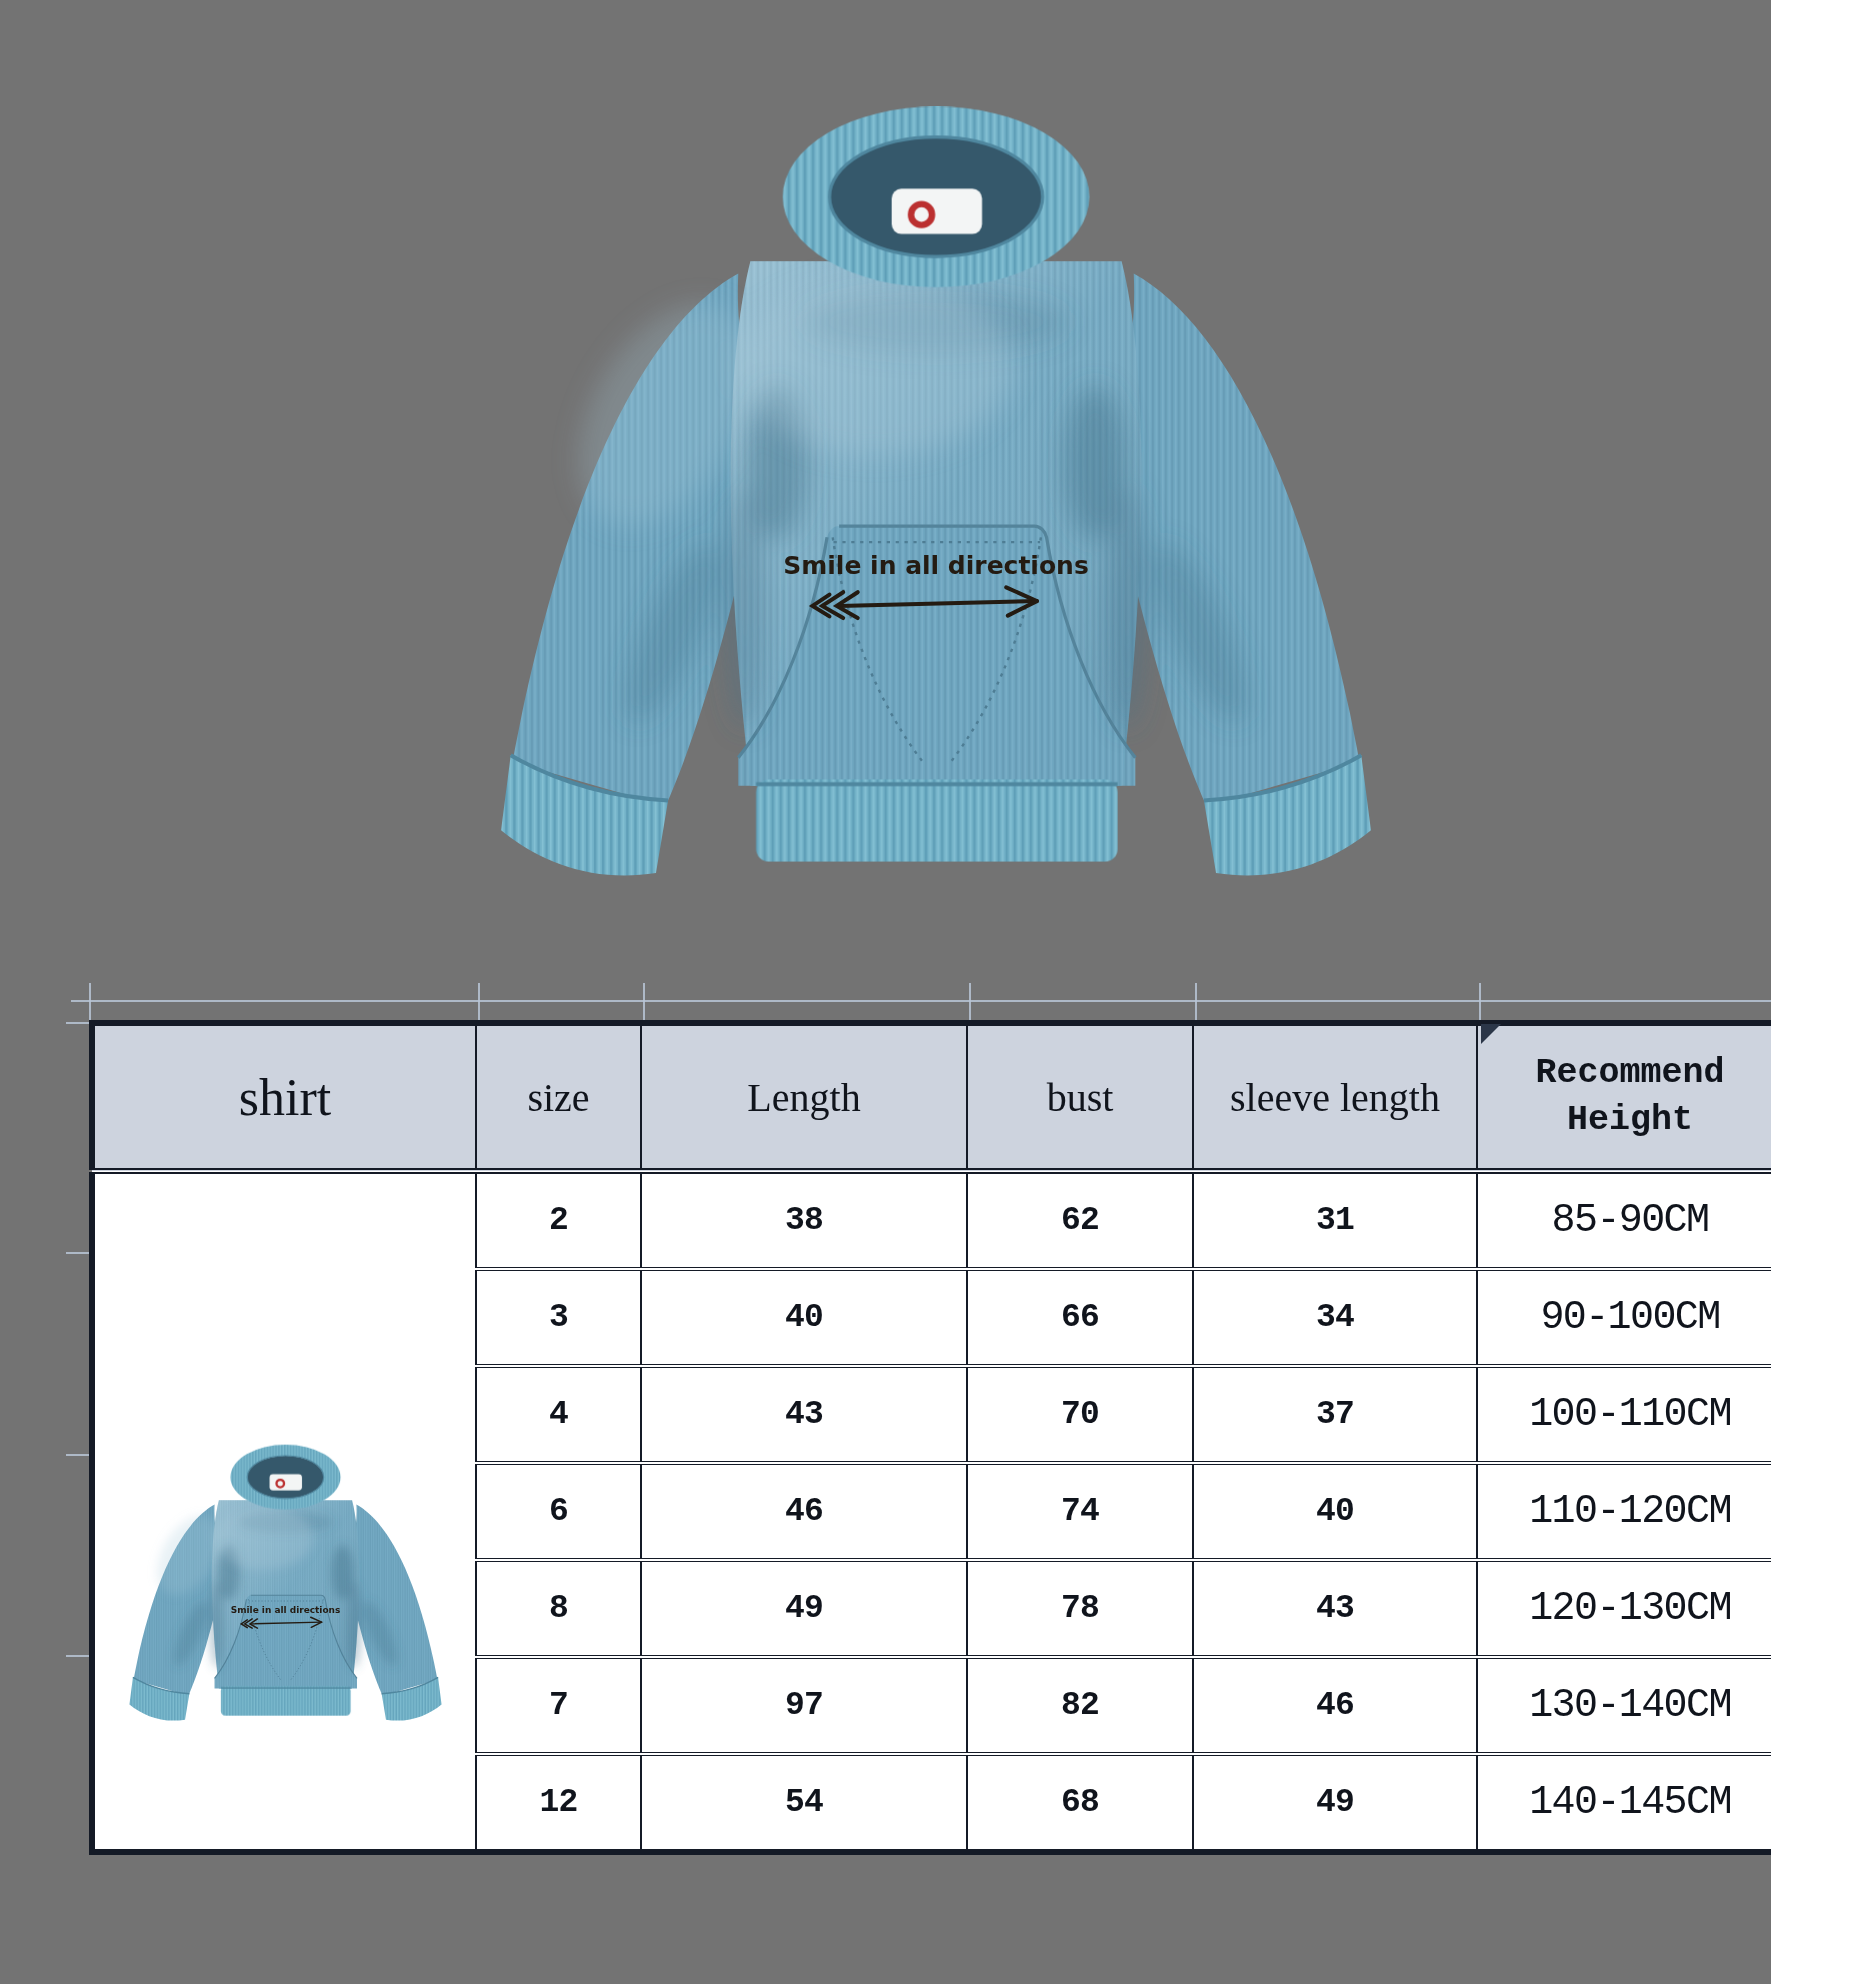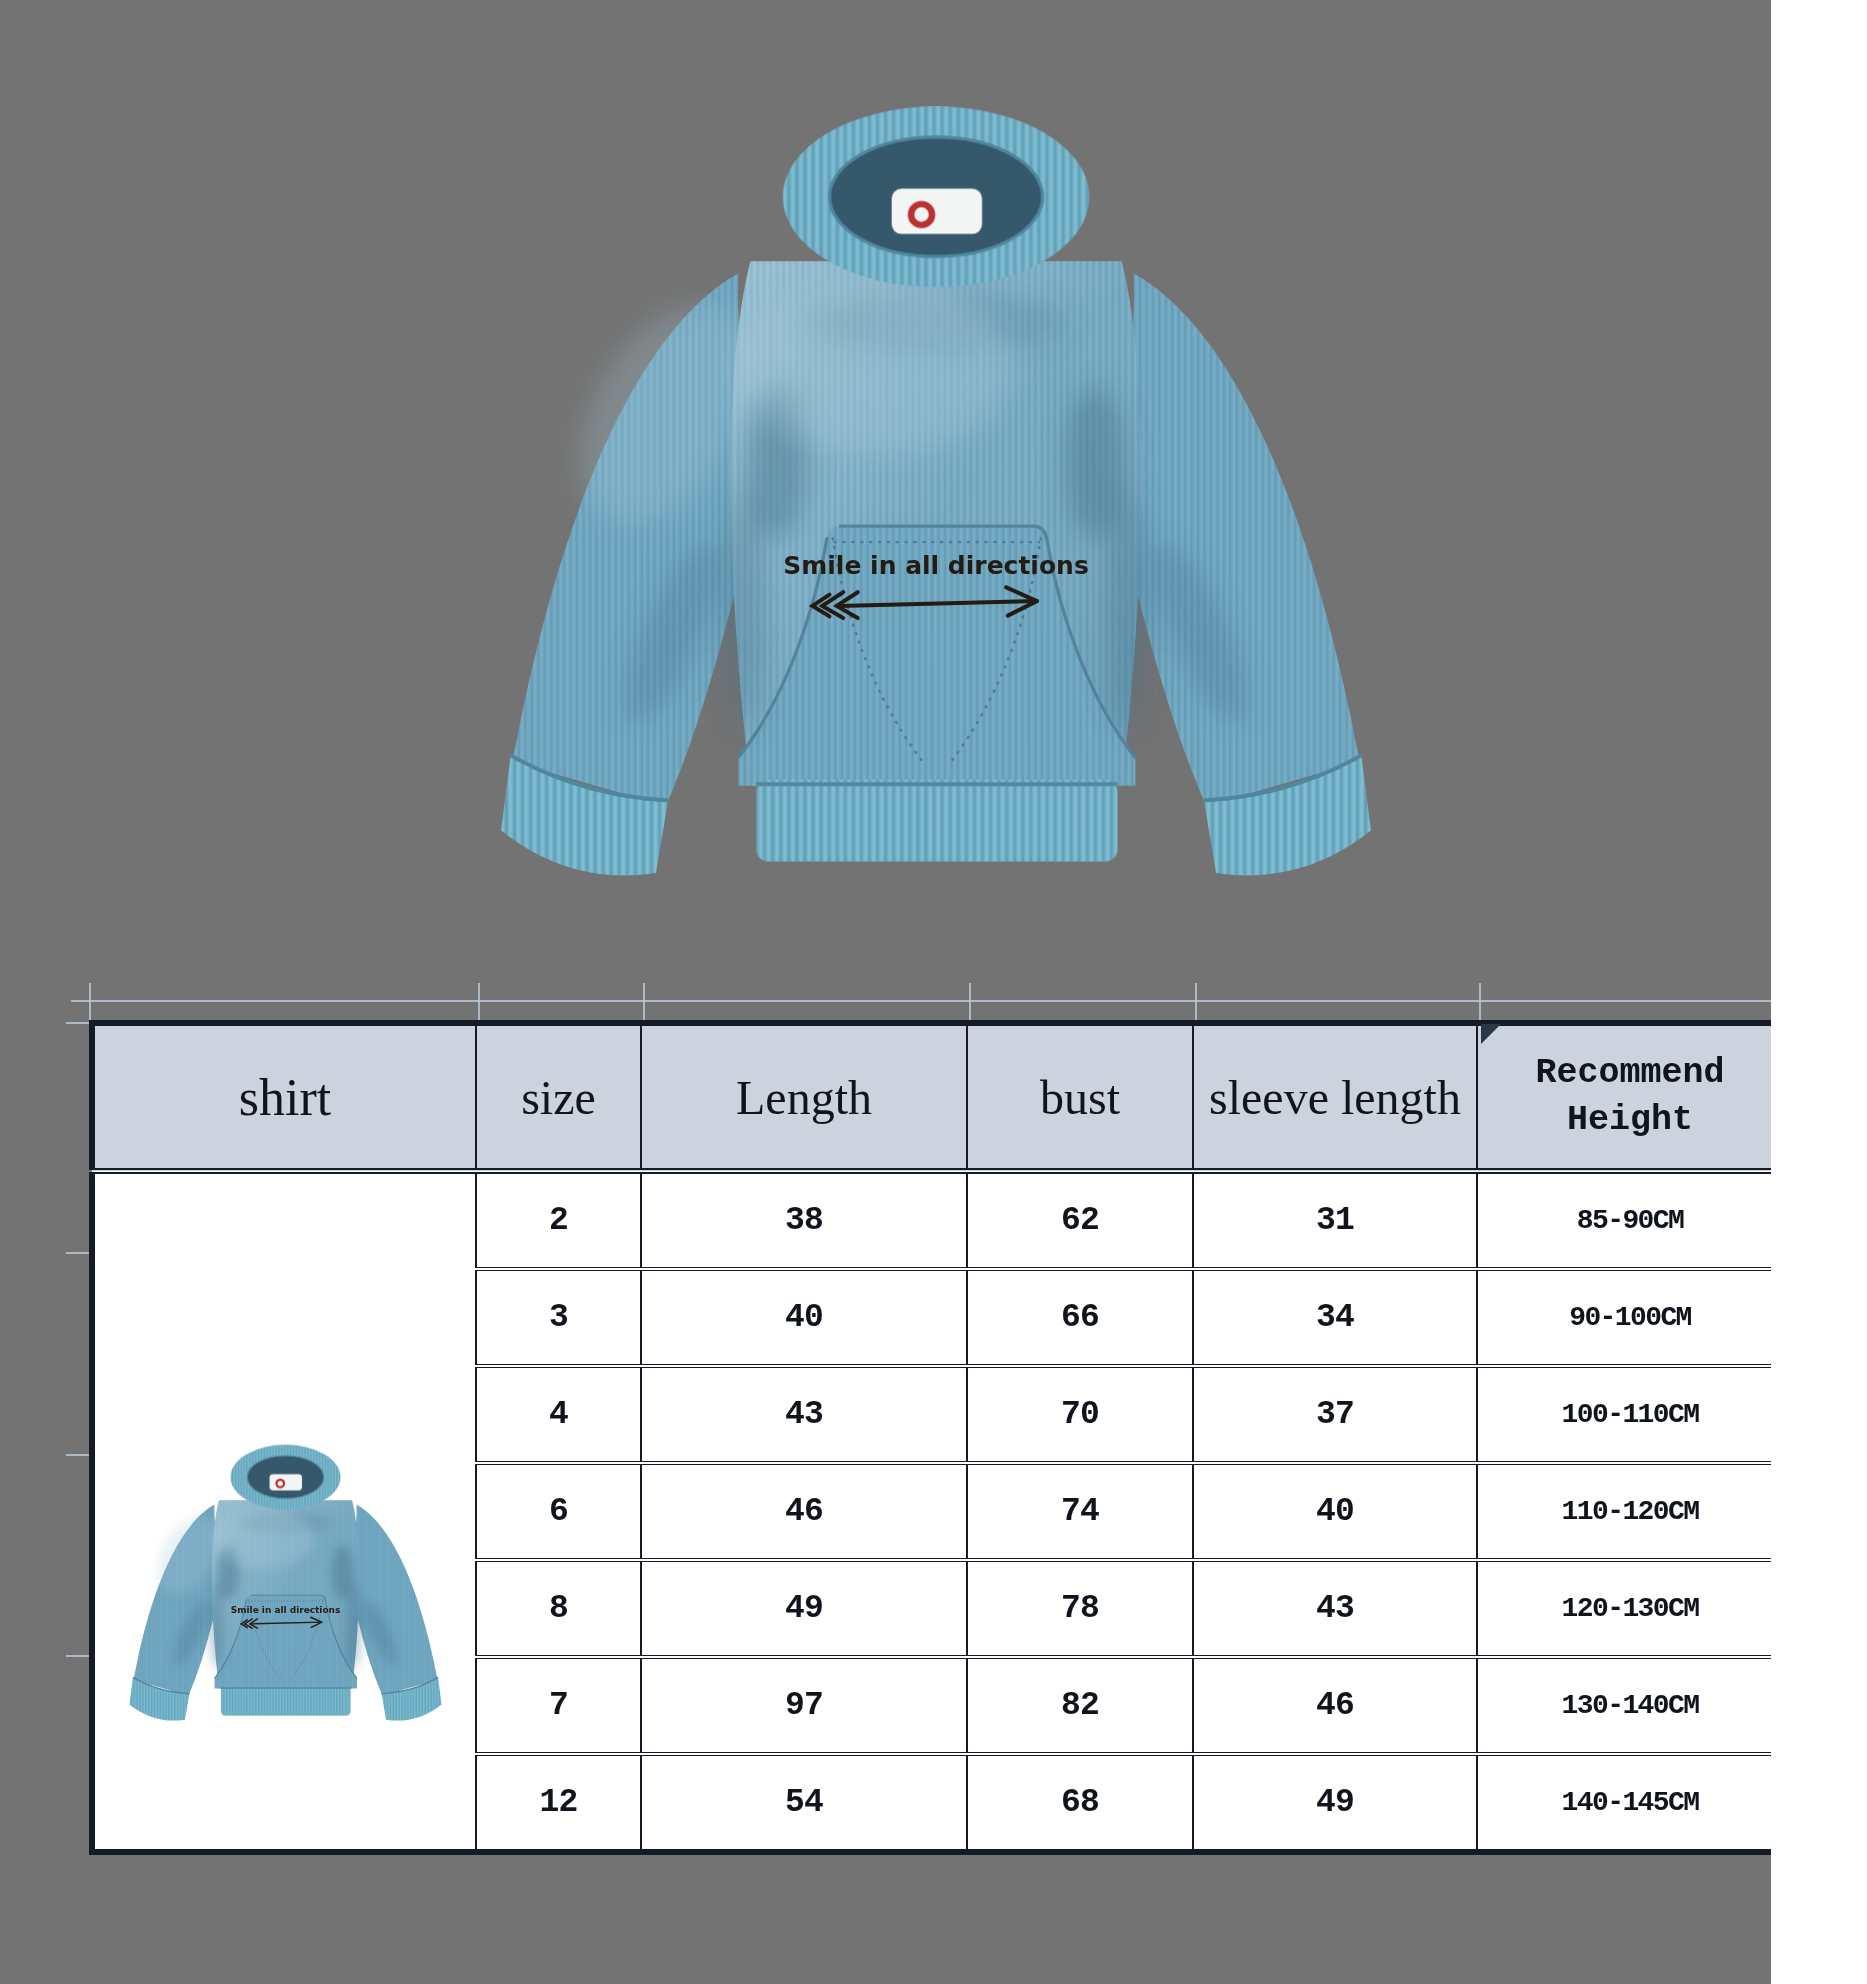--- a/index.html
+++ b/index.html
@@ -12,26 +12,26 @@
 
   
   table.size-chart{position:absolute;left:89px;top:1020px;width:1693px;
         border-collapse:collapse;table-layout:fixed;
         border:6.3px solid #141a26;}
   .size-chart th,.size-chart td{border-left:2.4px solid #141a26;border-right:2.4px solid #141a26;
         border-top:4.7px double #141a26;border-bottom:4.7px double #141a26;
         text-align:center;vertical-align:middle;padding:0;color:#10141c;}
   .size-chart thead th{background:#cdd3de;height:142px;border-bottom:6.3px double #141a26;}
   .size-chart tbody td{height:93px;background:#ffffff;}
-  .hdr-serif{font-family:"Liberation Serif",serif;font-weight:400;font-size:48px;}
+  .hdr-serif{font-family:"Liberation Serif",serif;font-weight:400;font-size:40px;}
   .hdr-shirt{font-size:52px;}
   .hdr-mono{font-family:Liberation Mono, monospace;font-weight:700;font-size:35px;
         line-height:1.35;white-space:pre-line;display:inline-block;}
   .num{font-family:"Liberation Mono",monospace;font-weight:700;font-size:33px;letter-spacing:-0.8px;}
-  .hval{font-family:"Liberation Mono",monospace;font-weight:700;font-size:28px;letter-spacing:-1.6px;}
+  .hval{font-family:"Liberation Mono",monospace;font-weight:400;font-size:40px;letter-spacing:-1.6px;}
   .shirt-cell{vertical-align:top;}
   .shirt-cell .thumb-wrap{display:flex;justify-content:center;padding-top:157px;}
   .thumb-photo{width:333px;height:314px;}
 
   
   .stub{position:absolute;background:#b9c5d6;opacity:.85;}
   .stub.v{width:1.6px;}
   .stub.h{height:1.6px;}
   .fold-corner{position:absolute;left:1481px;top:1024px;width:0;height:0;
         border-top:20.4px solid #2b3648;border-right:20.4px solid transparent;}

